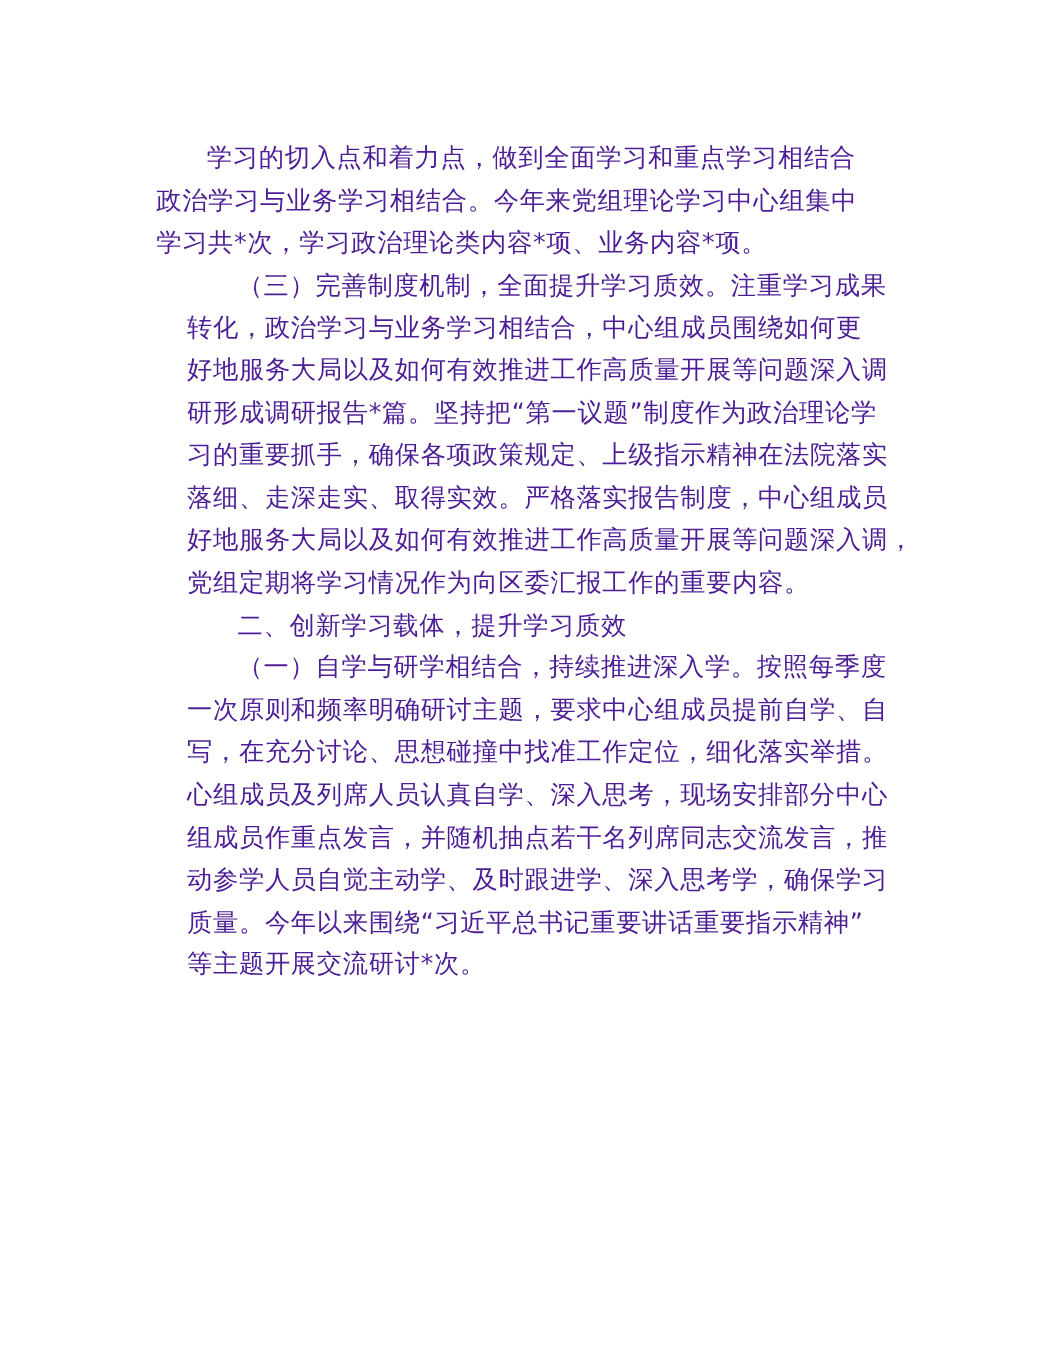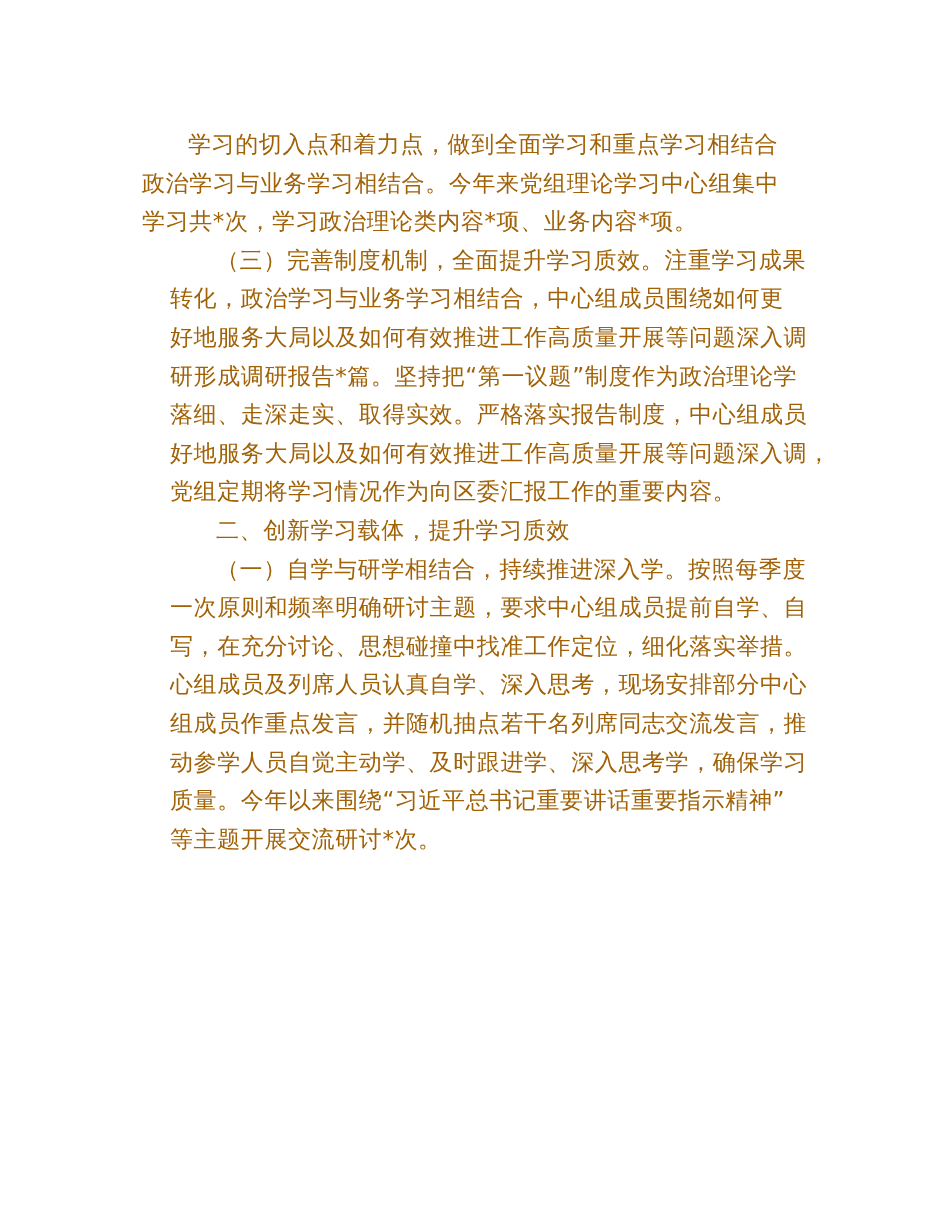--- a/index.html
+++ b/index.html
@@ -1,37 +1,38 @@
 <!DOCTYPE html>
 <html><head>
 <meta charset="utf-8">
 <style>
   html, body { margin:0; padding:0; background:#ffffff; }
   body { width:950px; height:1230px; position:relative; overflow:hidden; }
   .page { position:absolute; left:142px; top:125px; width:690px;
-    font-family:"DejaVu Sans", sans-serif; font-size:23px; color:#a16207; }
+    font-family:"DejaVu Sans", sans-serif; font-size:23px; color:#4c1d95; }
   .line { height:38.6px; line-height:38.6px; white-space:nowrap; letter-spacing:0.6px; }
   .indent { padding-left:46px; }
   .para { margin:0; }
   .para + .para { margin-top:0;margin-left:28px; }
 </style>
 </head>
 <body>
 
 <div class="page">
   <div class="para">
     <div class="line indent">学习的切入点和着力点，做到全面学习和重点学习相结合</div>
     <div class="line">政治学习与业务学习相结合。今年来党组理论学习中心组集中</div>
     <div class="line">学习共*次，学习政治理论类内容*项、业务内容*项。</div>
   </div>
   <div class="para">
     <div class="line indent">（三）完善制度机制，全面提升学习质效。注重学习成果</div>
     <div class="line">转化，政治学习与业务学习相结合，中心组成员围绕如何更</div>
     <div class="line">好地服务大局以及如何有效推进工作高质量开展等问题深入调</div>
     <div class="line">研形成调研报告*篇。坚持把“第一议题”制度作为政治理论学</div>
+    <div class="line">习的重要抓手，确保各项政策规定、上级指示精神在法院落实</div>
     <div class="line">落细、走深走实、取得实效。严格落实报告制度，中心组成员</div>
     <div class="line">好地服务大局以及如何有效推进工作高质量开展等问题深入调，</div>
     <div class="line">党组定期将学习情况作为向区委汇报工作的重要内容。</div>
   </div>
   <div class="para">
     <div class="line indent">二、创新学习载体，提升学习质效</div>
   </div>
   <div class="para">
     <div class="line indent">（一）自学与研学相结合，持续推进深入学。按照每季度</div>
     <div class="line">一次原则和频率明确研讨主题，要求中心组成员提前自学、自</div>

